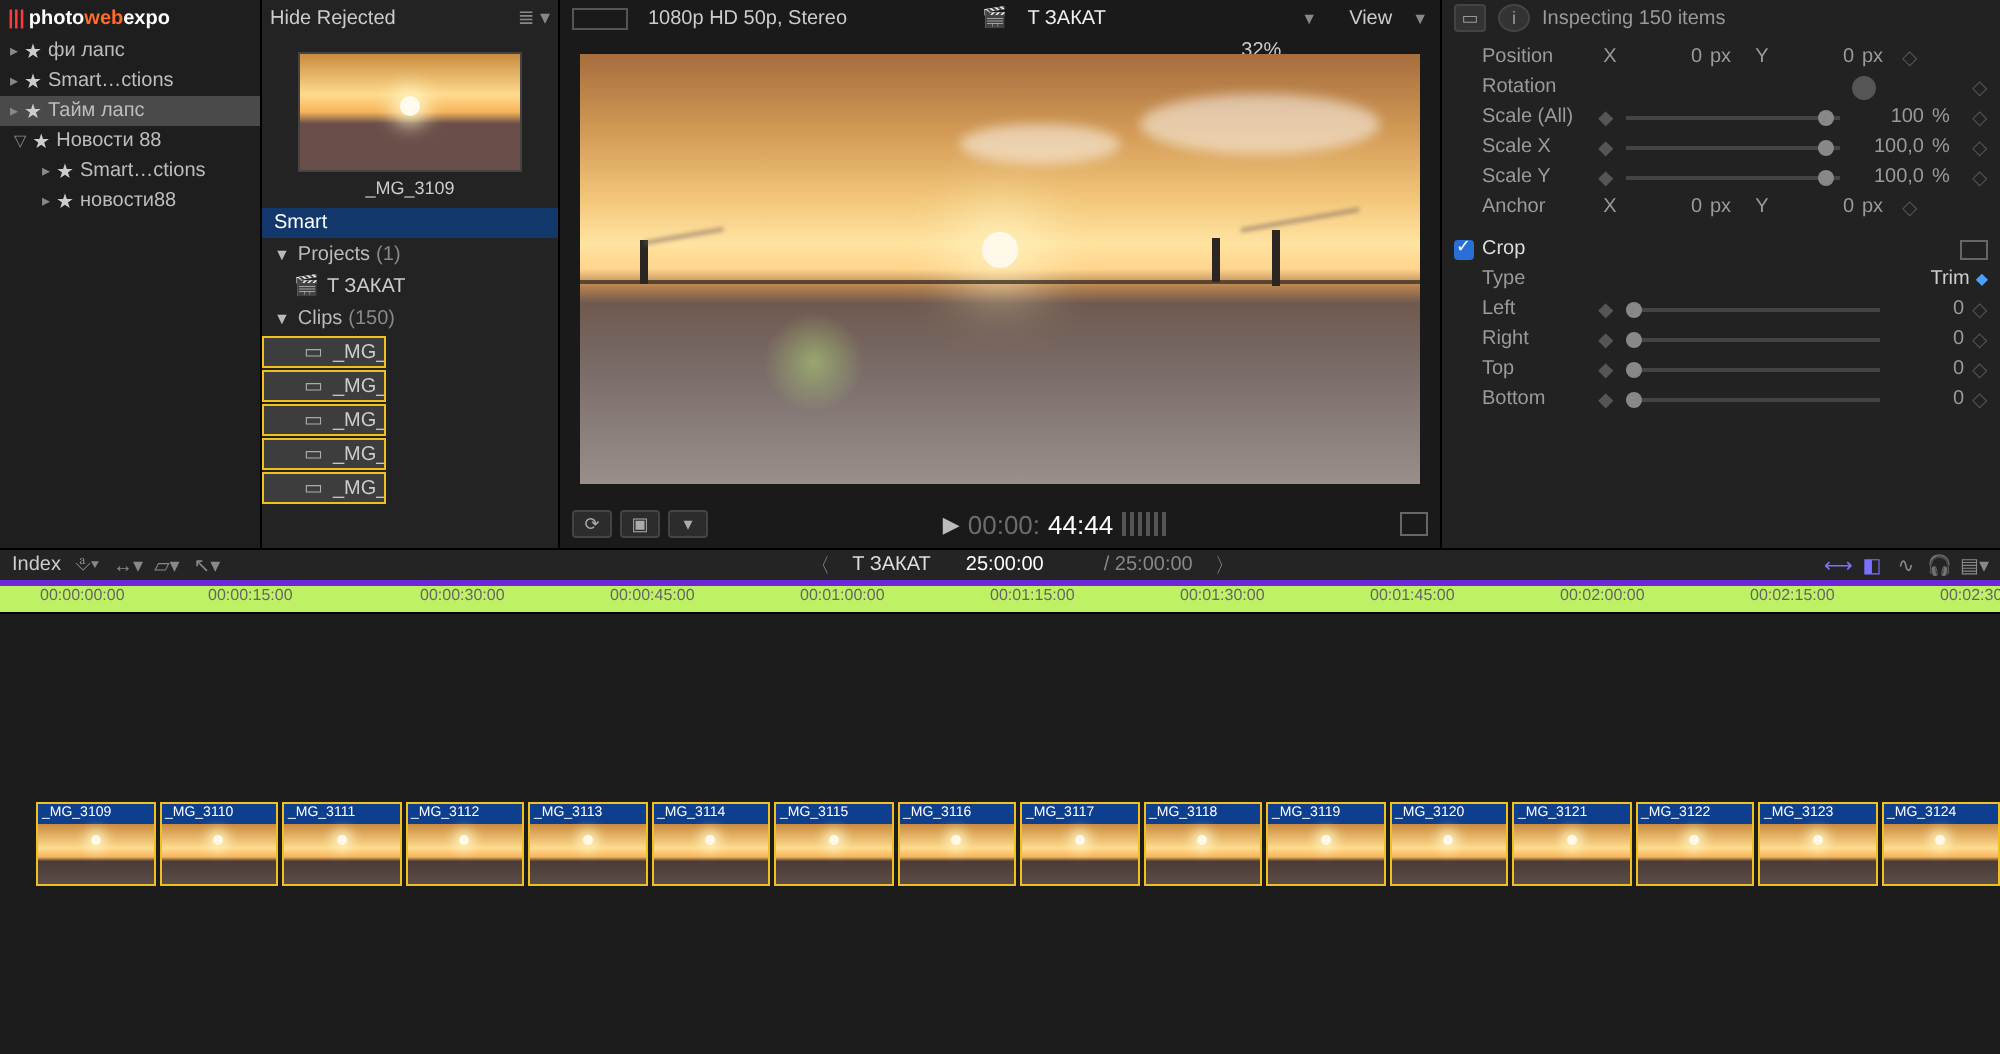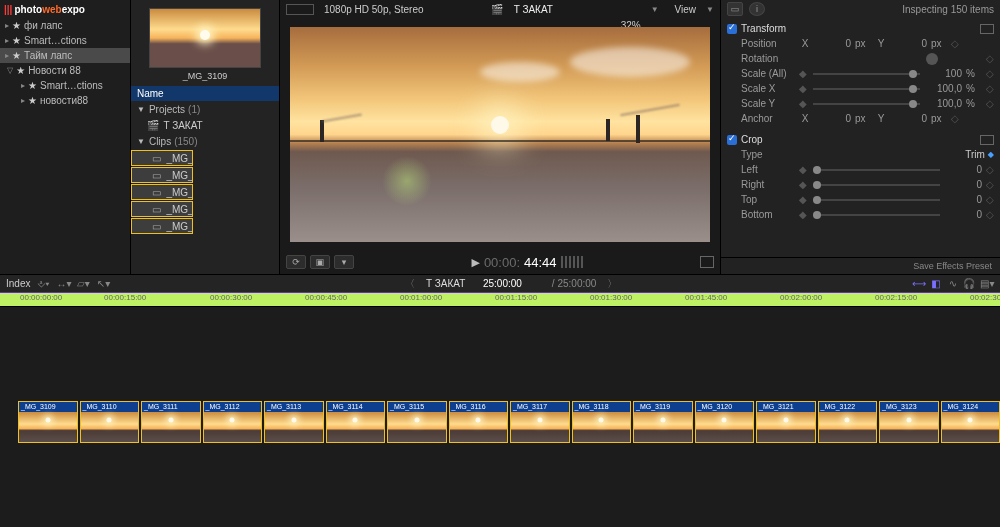--- a/index.html
+++ b/index.html
@@ -71,40 +71,40 @@
   .sqbtn{width:20px;height:14px;background:#2c2c2c;border:1px solid #444;border-radius:2px;display:flex;align-items:center;justify-content:center;color:#aaa;font-size:9px;}
   .playtime{display:flex;align-items:center;gap:4px;font-size:13px;color:#fff;}
   .playtime .play{color:#bbb;font-size:11px;}
   .playtime .tc-dim{color:#6c6c6c;}
   .playtime .bars{display:inline-block;width:22px;height:12px;background:repeating-linear-gradient(90deg,#555 0 2px,transparent 2px 4px);}
   .expand{width:14px;height:12px;border:1px solid #666;}
   
   .inspcol{width:280px;background:#222;border-left:1px solid #000;display:flex;flex-direction:column;}
   .itabbar{display:flex;align-items:center;height:18px;padding:0 6px;gap:6px;color:#999;}
   .itabbar .tabico{width:16px;height:14px;background:#333;border:1px solid #444;border-radius:2px;display:flex;align-items:center;justify-content:center;font-size:9px;}
-  .itabbar .insptxt{flex:1;text-align:right;}
+  .itabbar .insptxt{flex:1;text-align:left;}
   .sect{padding:3px 6px;font-size:10px;}
   .sect .hdr{color:#ddd;margin:4px 0;}
   .prow{display:flex;align-items:center;height:15px;gap:4px;color:#9a9a9a;}
   .prow .chk{width:10px;height:10px;border-radius:2px;background:#2a6fd6;position:relative;}
   .prow .chk::after{content:"✓";position:absolute;left:1px;top:-2px;color:#fff;font-size:9px;}
   .prow .pname{width:54px;}
   .prow .axis{width:12px;text-align:center;}
   .prow .val{width:36px;text-align:right;}
   .prow .unit{width:16px;}
   .prow .slider{flex:1;height:2px;background:#444;position:relative;margin:0 2px;}
   .prow .slider .knob{position:absolute;top:-3px;width:8px;height:8px;border-radius:50%;background:#888;}
   .prow .diamond{width:8px;color:#555;}
   .prow .rect{width:14px;height:10px;border:1px solid #666;margin-left:auto;}
   .prow .trim{margin-left:auto;display:flex;align-items:center;color:#ccc;}
   .prow .trim .dd{color:#49a0ff;margin-left:3px;font-size:8px;}
   .savefx{font-size:9px;color:#888;text-align:right;padding:3px 8px;border-top:1px solid #000;}
   
   
-  .tl-toolbar{height:18px;background:#242424;border-bottom:1px solid #6d28d9;display:flex;align-items:center;padding:0 6px;gap:10px;}
+  .tl-toolbar{height:18px;background:#242424;border-bottom:3px solid #6d28d9;display:flex;align-items:center;padding:0 6px;gap:10px;}
   .tl-toolbar .lgrp{display:flex;gap:6px;align-items:center;}
   .tl-toolbar .mid{flex:1;display:flex;align-items:center;justify-content:center;gap:6px;}
   .tl-toolbar .mid .arr{color:#888;width:20px;text-align:center;}
   .tl-toolbar .mid .proj{color:#ddd;}
   .tl-toolbar .mid .cur{color:#fff;}
   .tl-toolbar .mid .dur{color:#888;margin-left:24px;}
   .tl-toolbar .rgrp{display:flex;gap:3px;}
   .tinybtn{color:#888;width:14px;text-align:center;}
   .tinybtn.on{color:#7a6fff;}
   
@@ -160,27 +160,31 @@
         </div>
         <div class="row" style="padding-left: 18px;">
           <span class="disc">▸</span>
           <span class="star">★</span>
           <span>новости88</span>
         </div>
       </div>
   </div>
 
   <div class="midcol">
+    <div class="vtoolbar" style="justify-content:space-between;padding:0 4px;">
+      <span style="color:#ccc;">Hide Rejected</span>
+      <span style="color:#888;">≣ ▾</span>
+    </div>
     <div class="thumbwrap">
       <div class="thumb">
           <div class="sun"></div>
         </div>
     </div>
     <div class="thumbtxt">_MG_3109</div>
-    <div class="namehdr">Name</div>
+    <div class="namehdr">Smart</div>
     <div class="browser">
       <div class="brow h">
         <span class="tri">▼</span>
         <span>Projects</span>
         <span class="count">(1)</span>
       </div>
       <div class="brow">
         <span class="clap">🎬</span>
         <span>T ЗАКАТ</span>
       </div>
@@ -258,25 +262,20 @@
     </div>
   </div>
 
   <div class="inspcol">
     <div class="itabbar">
       <div class="tabico">▭</div>
       <div class="tabico" style="border-radius:50%;">i</div>
       <span class="insptxt">Inspecting 150 items</span>
     </div>
     <div class="sect">
-      <div class="prow">
-        <span class="chk"></span>
-        <span style="color:#ddd;">Transform</span>
-        <span class="rect"></span>
-      </div>
       <div id="transform-rows">
           <div class="prow">
             <span style="width:10px;"></span>
             <span class="pname">Position</span>
             <span class="axis">X</span>
             <span class="val">0</span>
             <span class="unit">px</span>
             <span class="axis">Y</span>
             <span class="val">0</span>
             <span class="unit">px</span>
@@ -386,21 +385,20 @@
             <span class="diamond">◆</span>
             <span class="slider">
               <span class="knob" style="left:0%;"></span>
             </span>
             <span class="val">0</span>
             <span class="diamond">◇</span>
           </div>
         </div>
     </div>
     <div style="flex:1"></div>
-    <div class="savefx">Save Effects Preset</div>
   </div>
 </div>
 
 <div class="tl-toolbar">
   <div class="lgrp">
     <span style="color:#ccc;">Index</span>
     <span class="tinybtn">⎀▾</span>
     <span class="tinybtn">↔▾</span>
     <span class="tinybtn">▱▾</span>
     <span class="tinybtn">↖▾</span>

